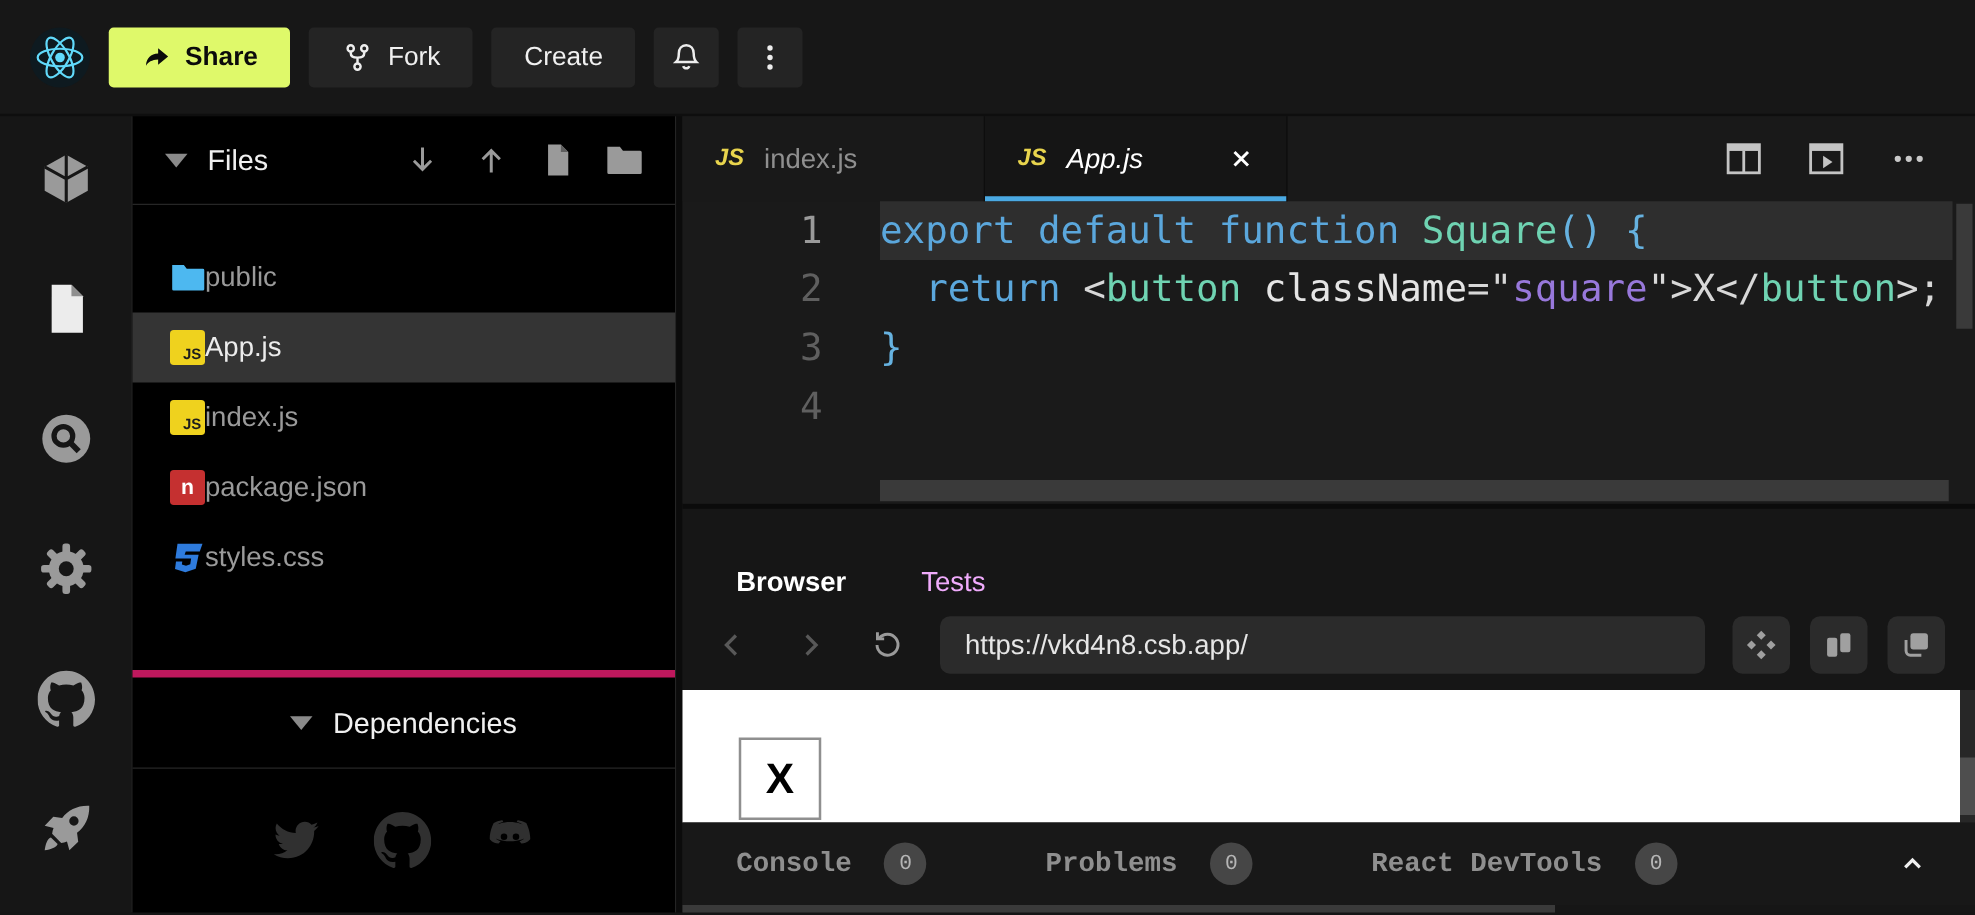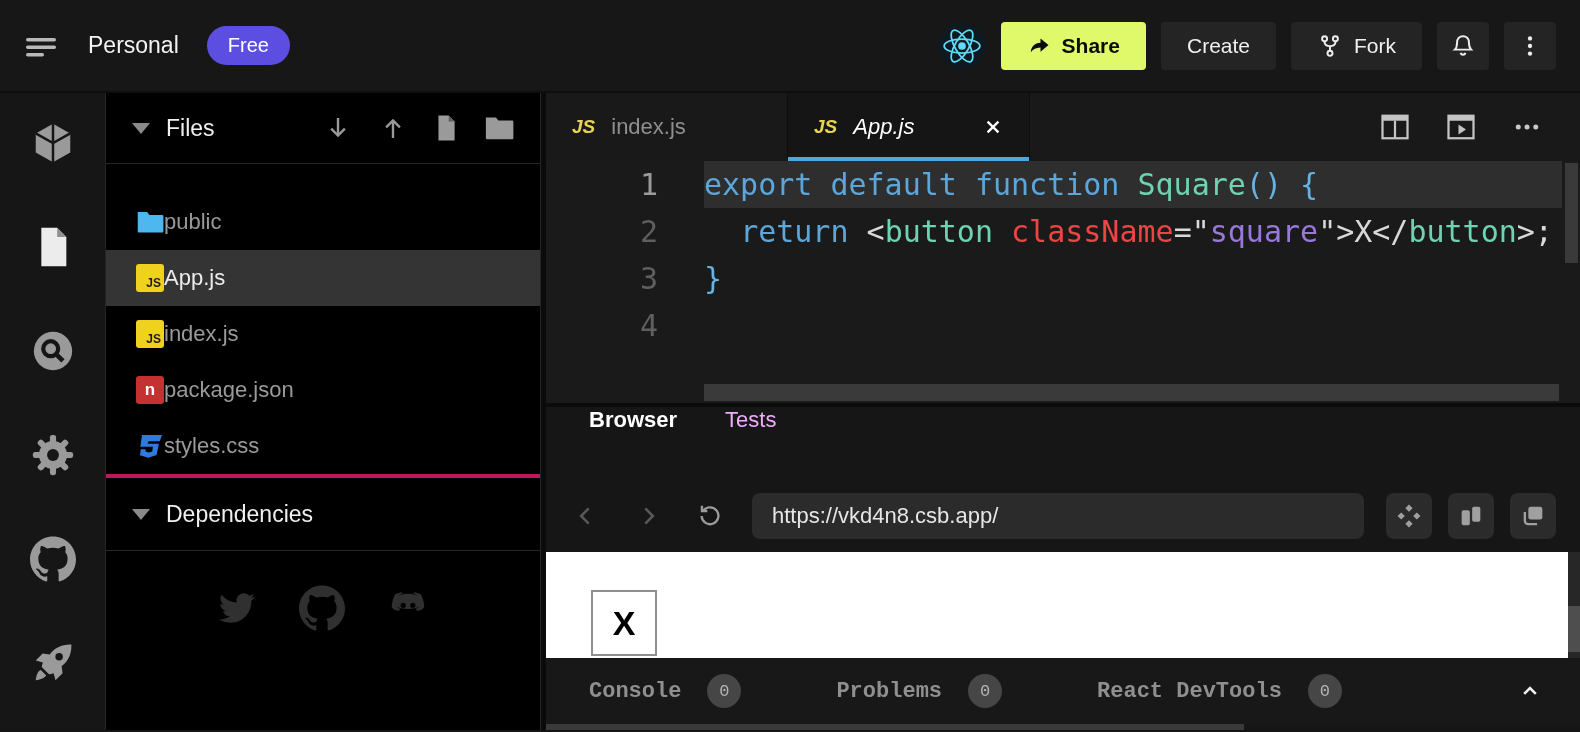--- a/index.html
+++ b/index.html
@@ -41,22 +41,22 @@
   .files-header .spacer{flex:1;}
   .files-header-icons{display:flex;align-items:center;gap:25px;}
   .file-list{padding-top:30px;flex:none;}
   .file-row{height:56px;display:flex;align-items:center;padding-left:30px;font-size:22px;
     color:#9a9a9a;cursor:pointer;}
   .file-row.selected{background:#343434;color:#ececec;}
   .jsfile{width:28px;height:28px;background:#EFD21E;border-radius:3px;display:flex;align-items:flex-end;
     justify-content:flex-end;font-size:12px;font-weight:bold;color:#1d1d1d;padding:0 3px 2px 0;box-sizing:border-box;}
   .npmfile{width:28px;height:28px;background:#C53030;border-radius:3px;display:flex;align-items:center;
     justify-content:center;color:#fff;font-weight:bold;font-size:17px;}
-  .deps-header{height:72px;flex:none;border-top:4px solid #be185d;border-bottom:1px solid #262626;
-    display:flex;align-items:center;gap:16px;padding:0 26px;}
+  .deps-header{margin-top:62px;height:72px;flex:none;border-top:6px solid #be185d;border-bottom:1px solid #262626;
+    display:flex;align-items:center;gap:16px;padding:0 26px;justify-content:center;}
   .socials{display:flex;justify-content:center;gap:44px;margin-top:34px;}
   .social svg *{fill:#303030!important;}
 
   
   .workbench{flex:1;display:flex;flex-direction:column;border-left:5px solid #0b0b0b;min-width:0;}
 
   
   .editor{height:310px;flex:none;background:#1a1a1a;position:relative;}
   .tabbar{height:68px;display:flex;background:#191919;}
   .tab{width:242px;box-sizing:border-box;display:flex;align-items:center;padding:0 26px;gap:16px;
@@ -65,28 +65,28 @@
   .tab.active::after{content:"";position:absolute;left:0;right:0;bottom:0;height:4px;background:#4AA9E2;}
   .js-badge{color:#E8D44D;font-weight:bold;font-style:italic;font-size:19px;font-family:"Liberation Sans",sans-serif;}
   .tab-close{margin-left:auto;display:flex;}
   .editor-actions{margin-left:auto;display:flex;align-items:center;gap:36px;padding-right:38px;}
   .code{font-family:"DejaVu Sans Mono",monospace;font-size:30px;line-height:47px;}
   .code-line{display:flex;height:47px;}
   .gutter{width:112px;flex:none;text-align:right;color:#5f5f5f;}
   .line-content{margin-left:46px;margin-right:18px;flex:1;white-space:pre;}
   .code-line.hl .line-content{background:#2e2e2e;}
   .code-line.hl .gutter{color:#9a9a9a;}
-  .tk-k{color:#5BA7DC}.tk-e{color:#6FD3B2}.tk-a{color:#ef4444}.tk-s{color:#9878DB}
+  .tk-k{color:#5BA7DC}.tk-e{color:#6FD3B2}.tk-a{color:#e5e5e5}.tk-s{color:#9878DB}
   .tk-p{color:#D8D8D8}.tk-b{color:#66B2E0}
   .hscroll-thumb{position:absolute;left:158px;width:855px;bottom:2px;height:17px;background:#3a3a3a;}
   .vscroll-thumb{position:absolute;right:2px;top:70px;width:13px;height:100px;background:#3a3a3a;}
 
   
   .devtools{flex:1;background:#161616;border-top:4px solid #0b0b0b;display:flex;flex-direction:column;min-height:0;}
-  .dev-tabs{height:72px;flex:none;display:flex;align-items:flex-start;padding-left:43px;gap:48px;font-size:22px;}
+  .dev-tabs{height:72px;flex:none;display:flex;align-items:flex-end;padding-left:43px;gap:60px;font-size:22px;}
   .dev-tab{color:#f0abfc;cursor:pointer;}
   .dev-tab.active{color:#fff;font-weight:bold;}
   .nav-row{height:73px;flex:none;display:flex;align-items:center;padding:0 24px 0 20px;gap:22px;}
   .nav-icon{width:40px;height:40px;display:flex;align-items:center;justify-content:center;cursor:pointer;}
   .url-input{flex:1;height:46px;background:#2b2b2b;border:none;border-radius:8px;color:#e6e6e6;
     font-size:22px;padding:0 20px;font-family:inherit;outline:none;}
   .nav-btn{width:46px;height:46px;border-radius:8px;background:#2b2b2b;border:none;display:flex;
     align-items:center;justify-content:center;cursor:pointer;flex:none;}
   .preview{flex:1;display:flex;min-height:0;}
   .preview-white{flex:1;background:#fff;}
@@ -100,67 +100,54 @@
   .count-badge{min-width:34px;height:34px;border-radius:17px;background:#464646;color:#b5b5b5;
     font-size:17px;display:flex;align-items:center;justify-content:center;padding:0 4px;box-sizing:border-box;}
   .collapse{margin-left:auto;margin-right:36px;cursor:pointer;display:flex;}
   .bottom-scroll{height:6px;flex:none;position:relative;background:#161616;}
   .bottom-scroll .thumb{position:absolute;left:0;top:0;height:6px;width:698px;background:#3a3a3a;}
 </style>
 </head>
 <body>
 
 <header class="topbar">
-  <div class="topbar-left">
-    <span class="icon">
-      <svg width="36" height="30" viewBox="0 0 36 30">
-          <g fill="#b9b9b9">
-            <rect x="2" y="7" width="30" height="3.4" rx="1.7"></rect>
-            <rect x="2" y="14.5" width="30" height="3.4" rx="1.7"></rect>
-            <rect x="2" y="22" width="18" height="3.4" rx="1.7"></rect>
-          </g>
-        </svg>
-    </span>
-    <span class="workspace">Personal</span>
-    <span class="plan-badge">Free</span>
-  </div>
   <div class="topbar-right">
     <span class="react-badge">
       <svg width="42" height="42" viewBox="-12 -12 24 24">
           <circle r="2.2" fill="#61DAFB"></circle>
           <g stroke="#61DAFB" stroke-width="1" fill="none">
             <ellipse rx="10.2" ry="4"></ellipse>
             <ellipse rx="10.2" ry="4" transform="rotate(60)"></ellipse>
             <ellipse rx="10.2" ry="4" transform="rotate(120)"></ellipse>
           </g>
         </svg>
     </span>
     <button class="btn btn-share">
       <span class="icon">
         <svg width="24" height="24" viewBox="0 0 24 24">
             <path fill="#0b0b0b" d="M13.5 4.5l8 6.6-8 6.6v-4.2c-5.1.2-8 2.1-9.7 5C4 12.8 7.6 9.1 13.5 8.8V4.5z"></path>
           </svg>
       </span>
       <span>Share</span>
     </button>
     <button class="btn btn-dark">
-      <span>Create</span>
-    </button>
-    <button class="btn btn-dark">
       <span class="icon">
         <svg width="26" height="26" viewBox="0 0 24 24">
             <g stroke="#ededed" stroke-width="1.8" fill="none">
               <circle cx="7" cy="5.3" r="2.3"></circle>
               <circle cx="17" cy="5.3" r="2.3"></circle>
               <circle cx="12" cy="18.7" r="2.3"></circle>
               <path d="M7 7.7v.9c0 2.5 2.1 3.5 5 3.5s5-1 5-3.5v-.9M12 12.3v4.1"></path>
             </g>
           </svg>
       </span>
       <span>Fork</span>
+    </button>
+    <button class="btn btn-dark">
+      <span>Create</span>
     </button>
     <button class="btn btn-square">
       <span class="icon">
         <svg width="28" height="28" viewBox="0 0 24 24" fill="none" stroke="#ededed" stroke-width="1.7">
             <path d="M12 3.6c-3.1 0-5.1 2.3-5.1 5.6 0 3.4-.9 5-1.9 5.9h14c-1-1-1.9-2.5-1.9-5.9 0-3.3-2-5.6-5.1-5.6z"></path>
             <path d="M9.9 17.9a2.2 2.2 0 0 0 4.2 0"></path>
           </svg>
       </span>
     </button>
     <button class="btn btn-square">

